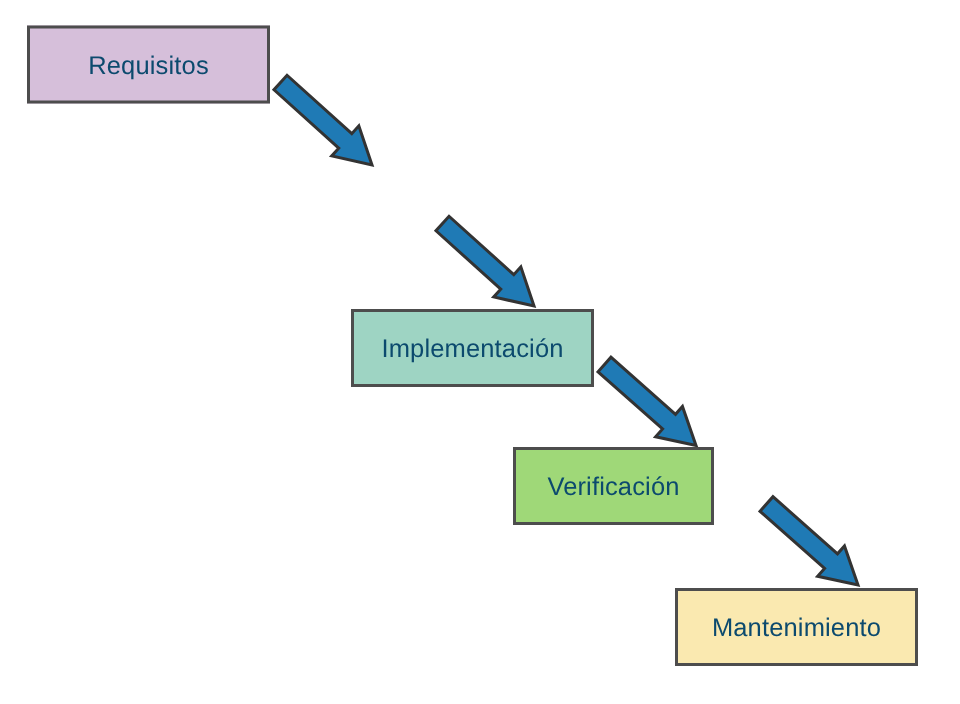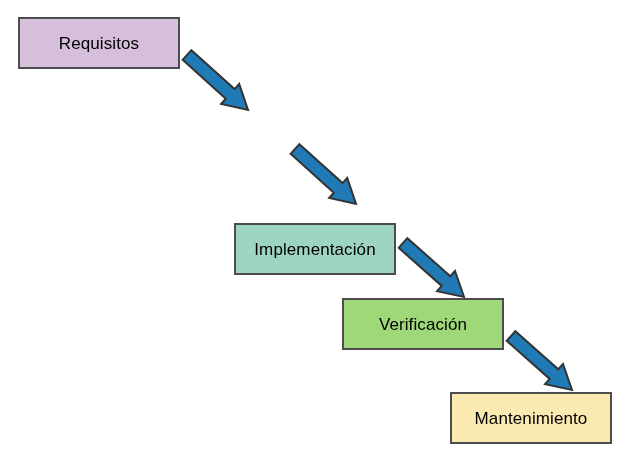--- a/index.html
+++ b/index.html
@@ -24,21 +24,21 @@
     box-sizing: border-box;
     border: 2px solid #4d4d4d;
     display: flex;
     align-items: center;
     justify-content: center;
     z-index: 2;
   }
   .phase-label {
     font-size: 17px;
     line-height: 1;
-    color: #000000;
+    color: #0c4a6e;
     white-space: nowrap;
     letter-spacing: 0.1px;
   }
   #arrow-layer {
     position: absolute;
     left: 0;
     top: 0;
     width: 640px;
     height: 469px;
     z-index: 1;
@@ -56,25 +56,25 @@
         <polygon points="398.69,247.87 441.72,285.96 437.08,291.20 464.00,297.00 454.98,270.98 450.34,276.22 407.31,238.13" fill="#1f7ab5" stroke="#333333" stroke-width="2" stroke-linejoin="miter"></polygon>
         <polygon points="506.69,340.87 549.72,378.96 545.08,384.20 572.00,390.00 562.98,363.98 558.34,369.22 515.31,331.13" fill="#1f7ab5" stroke="#333333" stroke-width="2" stroke-linejoin="miter"></polygon>
       </g>
   </svg>
 
   <div class="phase-box" style="left: 18px; top: 17px; width: 162px; height: 52px; background: rgb(214, 191, 218); border-color: rgb(77, 77, 77); border-width: 2px;">
     <span class="phase-label">Requisitos</span>
   </div>
 
 
-  <div class="phase-box" style="left: 234px; top: 206px; width: 162px; height: 52px; background: rgb(158, 212, 195); border-color: rgb(77, 77, 77); border-width: 2px; margin-top: 17px;">
+  <div class="phase-box" style="left: 234px; top: 206px; width: 162px; height: 52px; background: rgb(158, 212, 195); border-color: rgb(77, 77, 77); border-width: 2px;">
     <span class="phase-label">Implementación</span>
   </div>
 
-  <div class="phase-box" style="left: 342px; top: 298px; width: 162px; height: 52px; background: rgb(159, 216, 120); border-color: rgb(77, 77, 77); border-width: 2px; align-items: center;">
+  <div class="phase-box" style="left: 342px; top: 298px; width: 134px; height: 52px; background: rgb(159, 216, 120); border-color: rgb(77, 77, 77); border-width: 2px; align-items: center;">
     <span class="phase-label">Verificación</span>
   </div>
 
   <div class="phase-box" style="left: 450px; top: 392px; width: 162px; height: 52px; background: rgb(250, 233, 176); border-color: rgb(77, 77, 77); border-width: 2px; text-align: right;">
     <span class="phase-label">Mantenimiento</span>
   </div>
 
 </div>
 
 </body></html>

